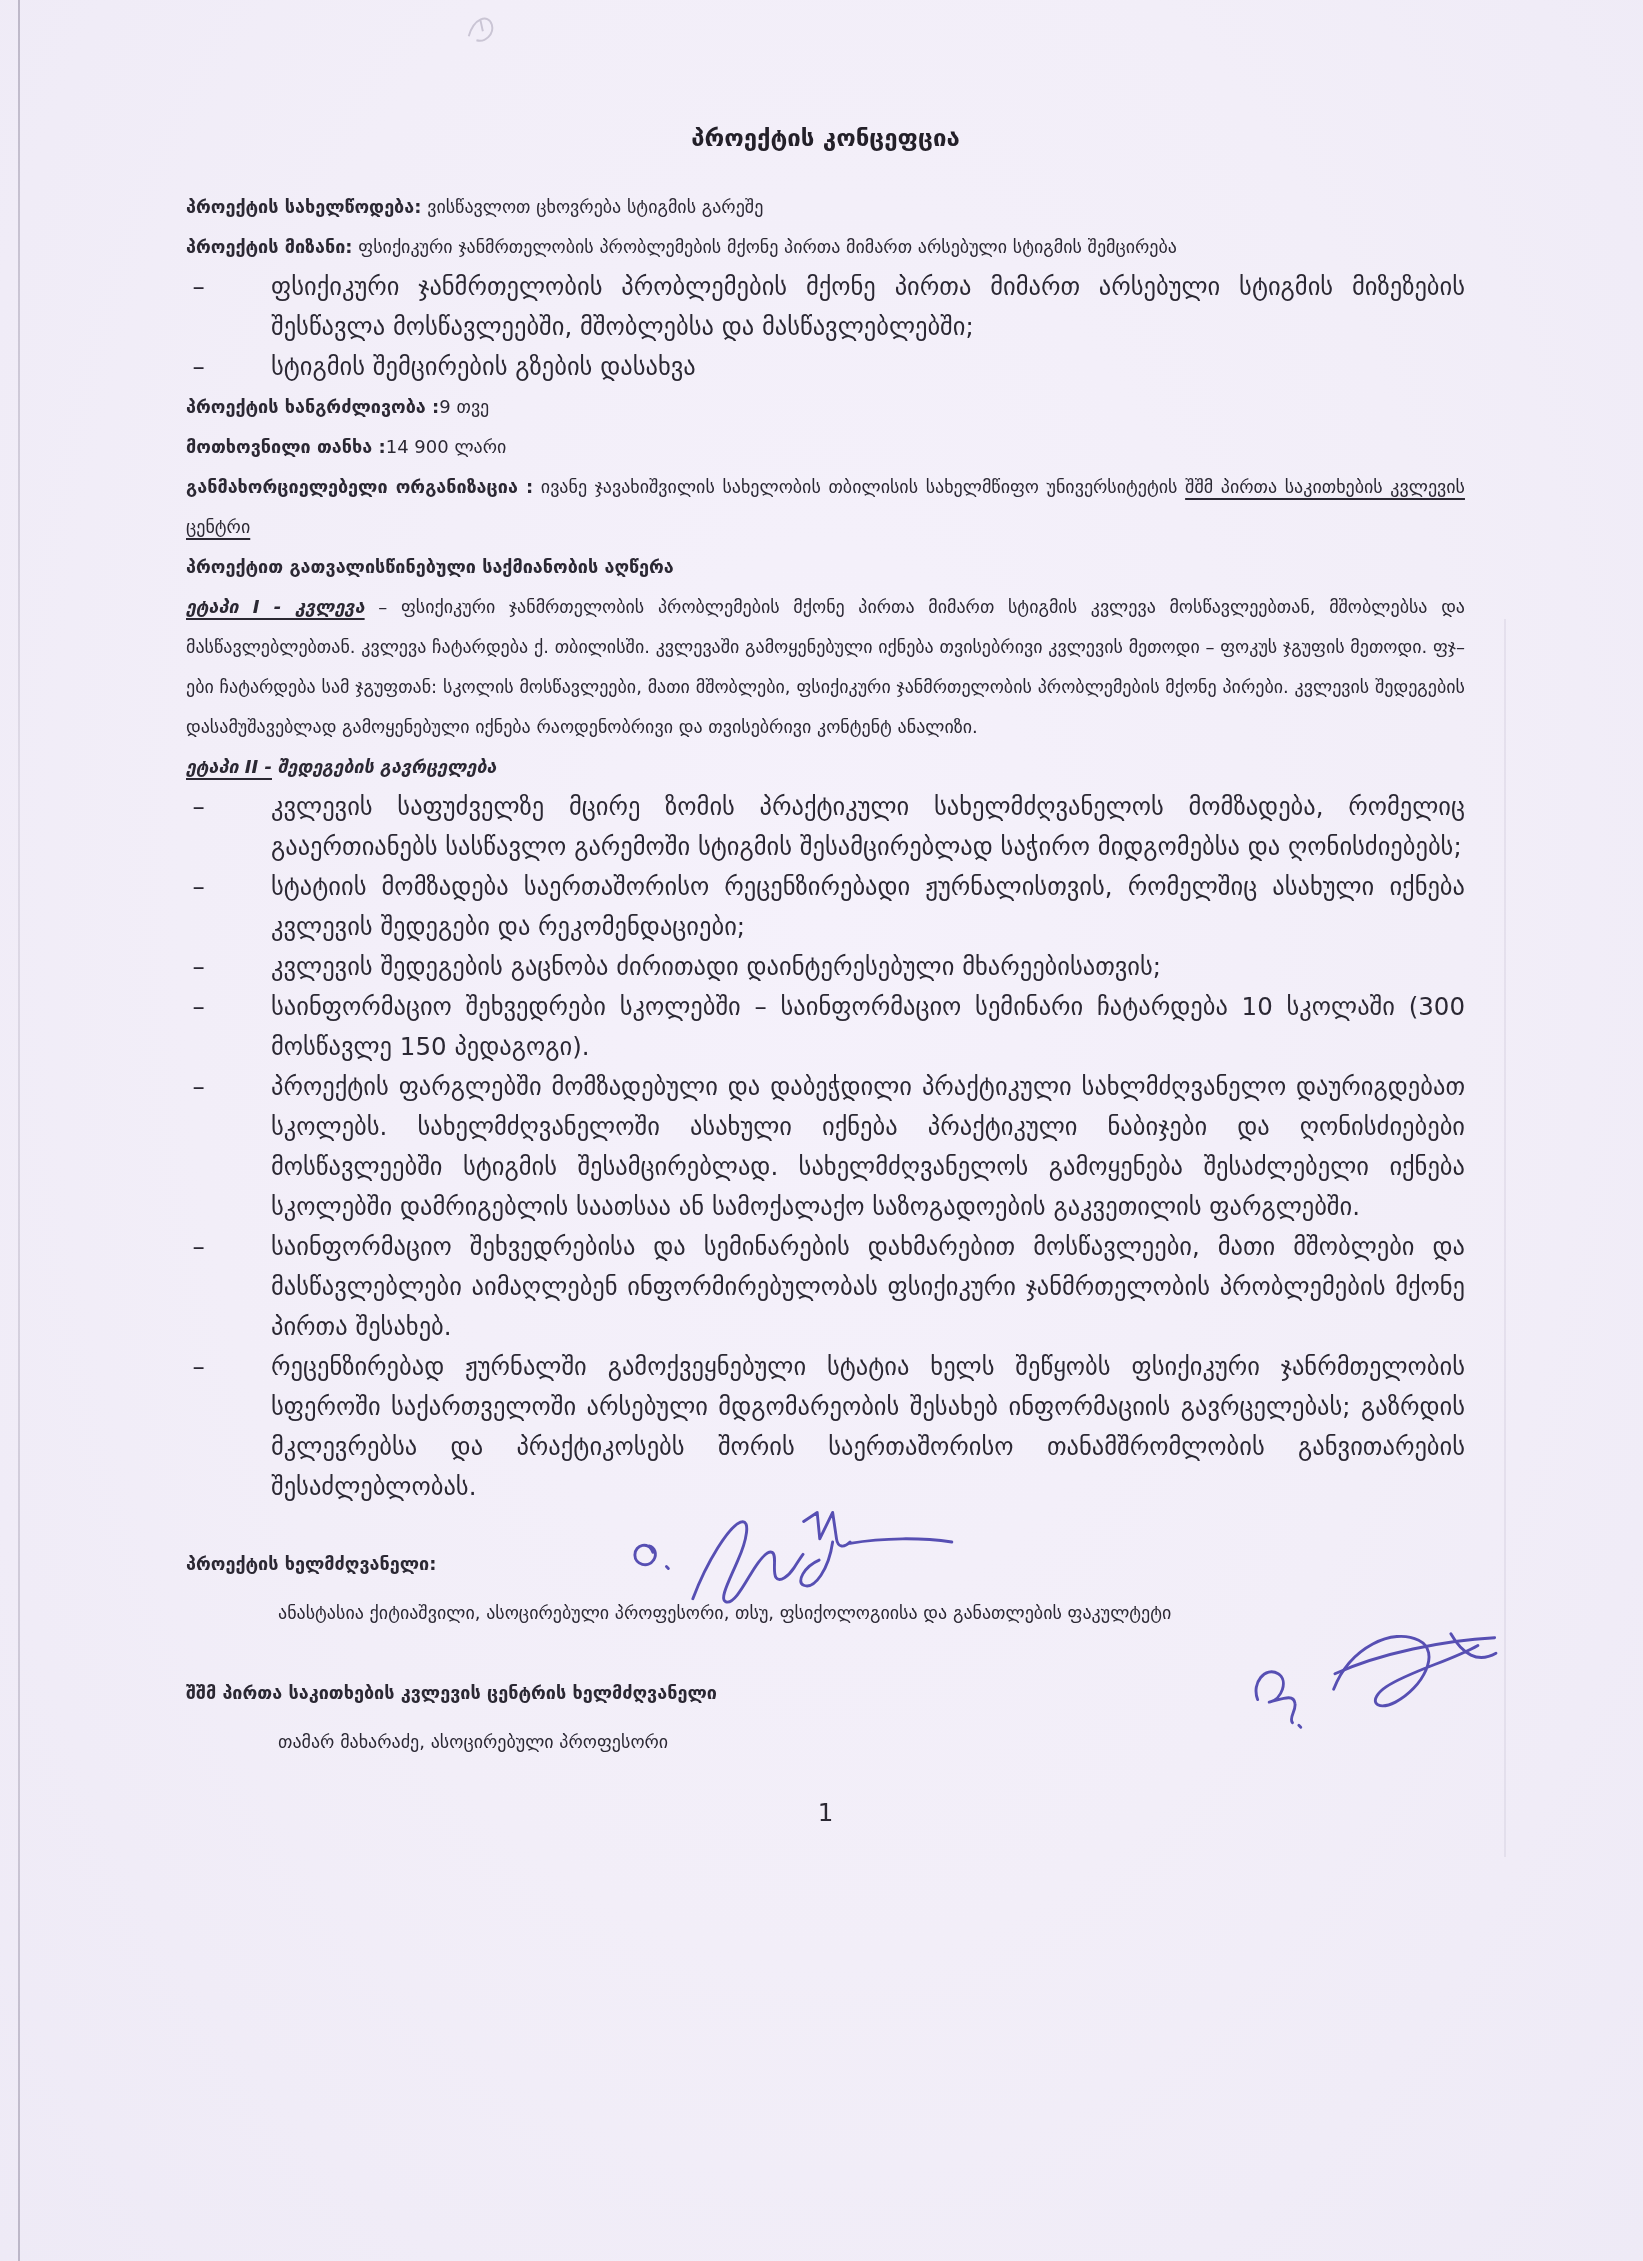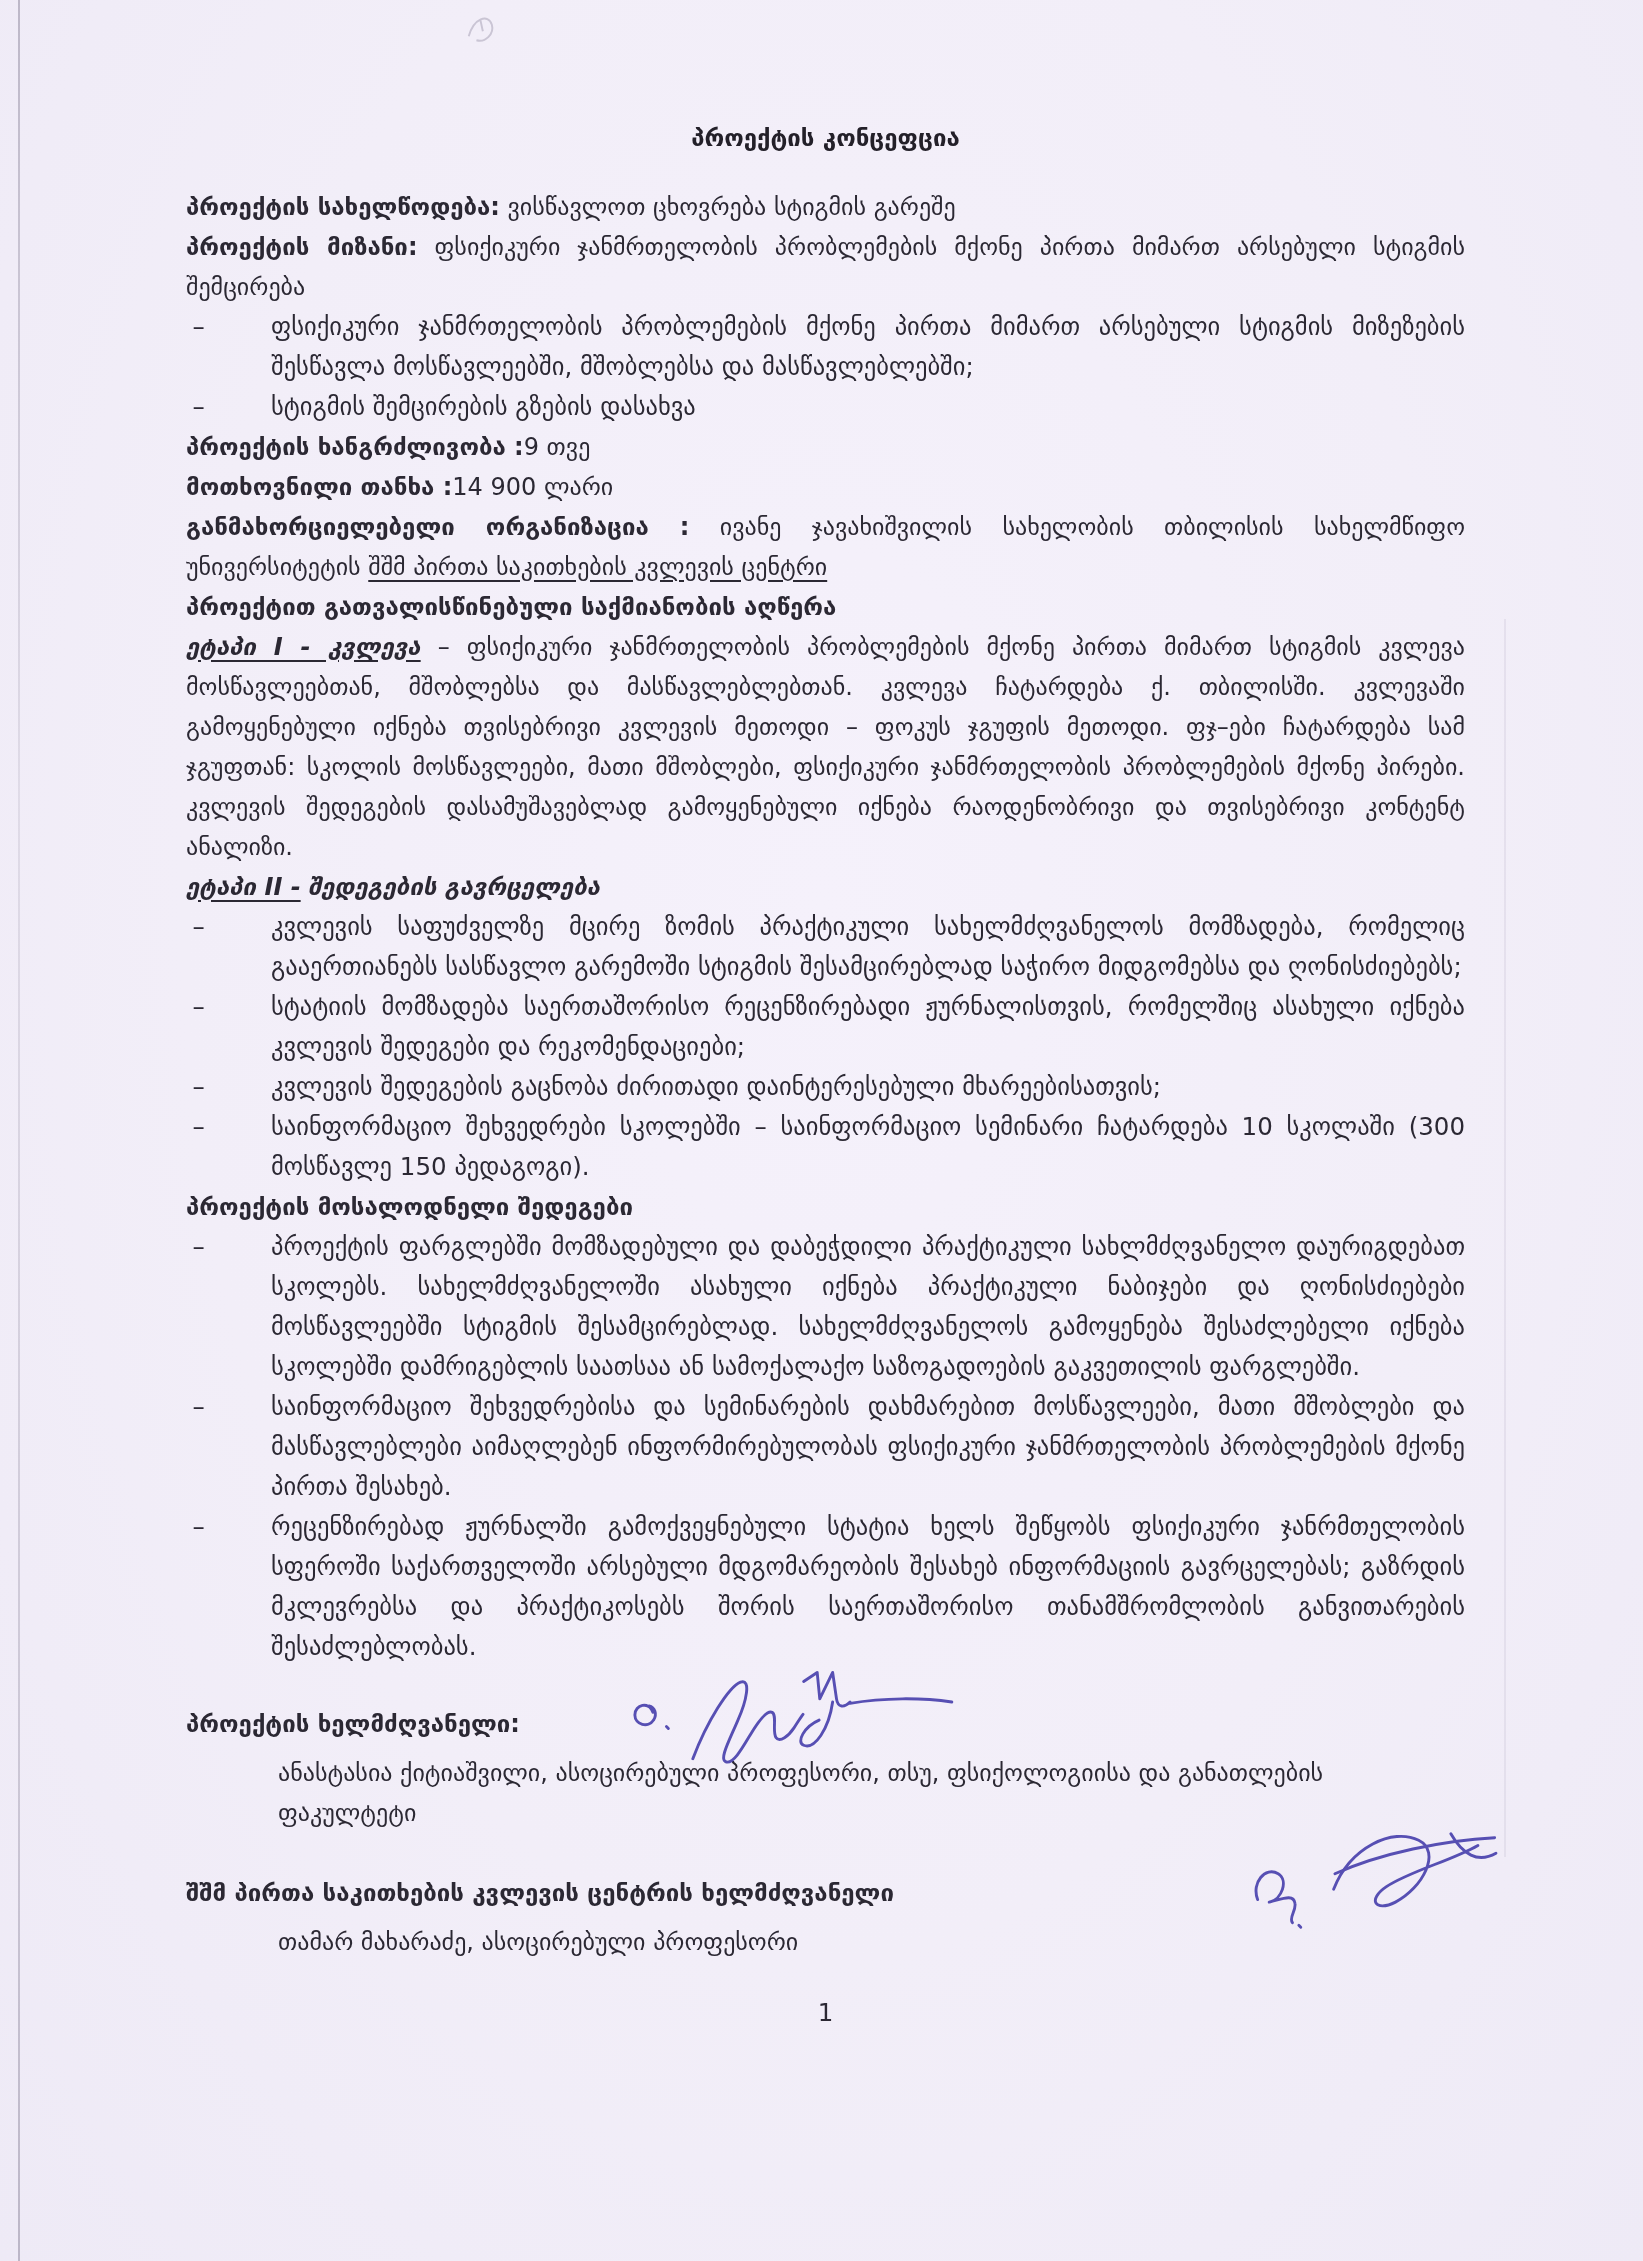--- a/index.html
+++ b/index.html
@@ -3,21 +3,21 @@
 <meta charset="utf-8">
 <style>
   html,body{margin:0;padding:0;}
   body{
     width:1644px;height:2261px;position:relative;overflow:hidden;
     background:radial-gradient(ellipse at 50% 40%, #f5f1fb 0%, #f2eef8 55%, #eeeaf6 100%);
     font-family:"DejaVu Sans",sans-serif;color:#2b2833;
   }
   .page{position:absolute;inset:0;padding:124px 179px 0 186px;box-sizing:border-box;}
   .title{font-size:24px;font-weight:bold;text-align:center;margin:0 0 35px 0;color:#232029;}
-  .line{font-size:24px;line-height:40px;text-align:justify;}
+  .line{font-size:18px;line-height:40px;text-align:justify;}
   .noj{text-align:left;}
   .b{font-weight:bold;}
   .bi{font-weight:bold;font-style:italic;}
   .u{text-decoration:underline;text-underline-offset:4.5px;text-decoration-thickness:1.6px;}
   .li{position:relative;padding-left:85px;font-size:24.5px;line-height:40px;text-align:justify;}
   .li .dash{position:absolute;left:6.4px;top:0;}
   .indent1{text-indent:71px;}
   .sig-row{position:relative;margin-top:37px;}
   .person{padding-left:92px;margin-top:9px;text-align:left;}
   .center-row{margin-top:40px;}
@@ -95,21 +95,20 @@
   </div>
   <div class="li">
     <span class="dash">–</span>
     <span>კვლევის შედეგების გაცნობა ძირითადი დაინტერესებული მხარეებისათვის;</span>
   </div>
   <div class="li">
     <span class="dash">–</span>
     <span>საინფორმაციო შეხვედრები სკოლებში  – საინფორმაციო სემინარი ჩატარდება 10 სკოლაში (300 მოსწავლე 150 პედაგოგი).</span>
   </div>
 
-  <div class="line noj b">პროექტის მოსალოდნელი შედეგები</div>
 
   <div class="li">
     <span class="dash">–</span>
     <span>პროექტის ფარგლებში მომზადებული და დაბეჭდილი პრაქტიკული სახლმძღვანელო დაურიგდებათ სკოლებს. სახელმძღვანელოში ასახული იქნება  პრაქტიკული ნაბიჯები და ღონისძიებები მოსწავლეებში სტიგმის შესამცირებლად.   სახელმძღვანელოს გამოყენება შესაძლებელი იქნება სკოლებში დამრიგებლის საათსაა ან სამოქალაქო საზოგადოების გაკვეთილის ფარგლებში.</span>
   </div>
   <div class="li">
     <span class="dash">–</span>
     <span>საინფორმაციო შეხვედრებისა და სემინარების დახმარებით მოსწავლეები, მათი მშობლები და მასწავლებლები აიმაღლებენ ინფორმირებულობას ფსიქიკური ჯანმრთელობის პრობლემების მქონე პირთა შესახებ.</span>
   </div>
   <div class="li">

